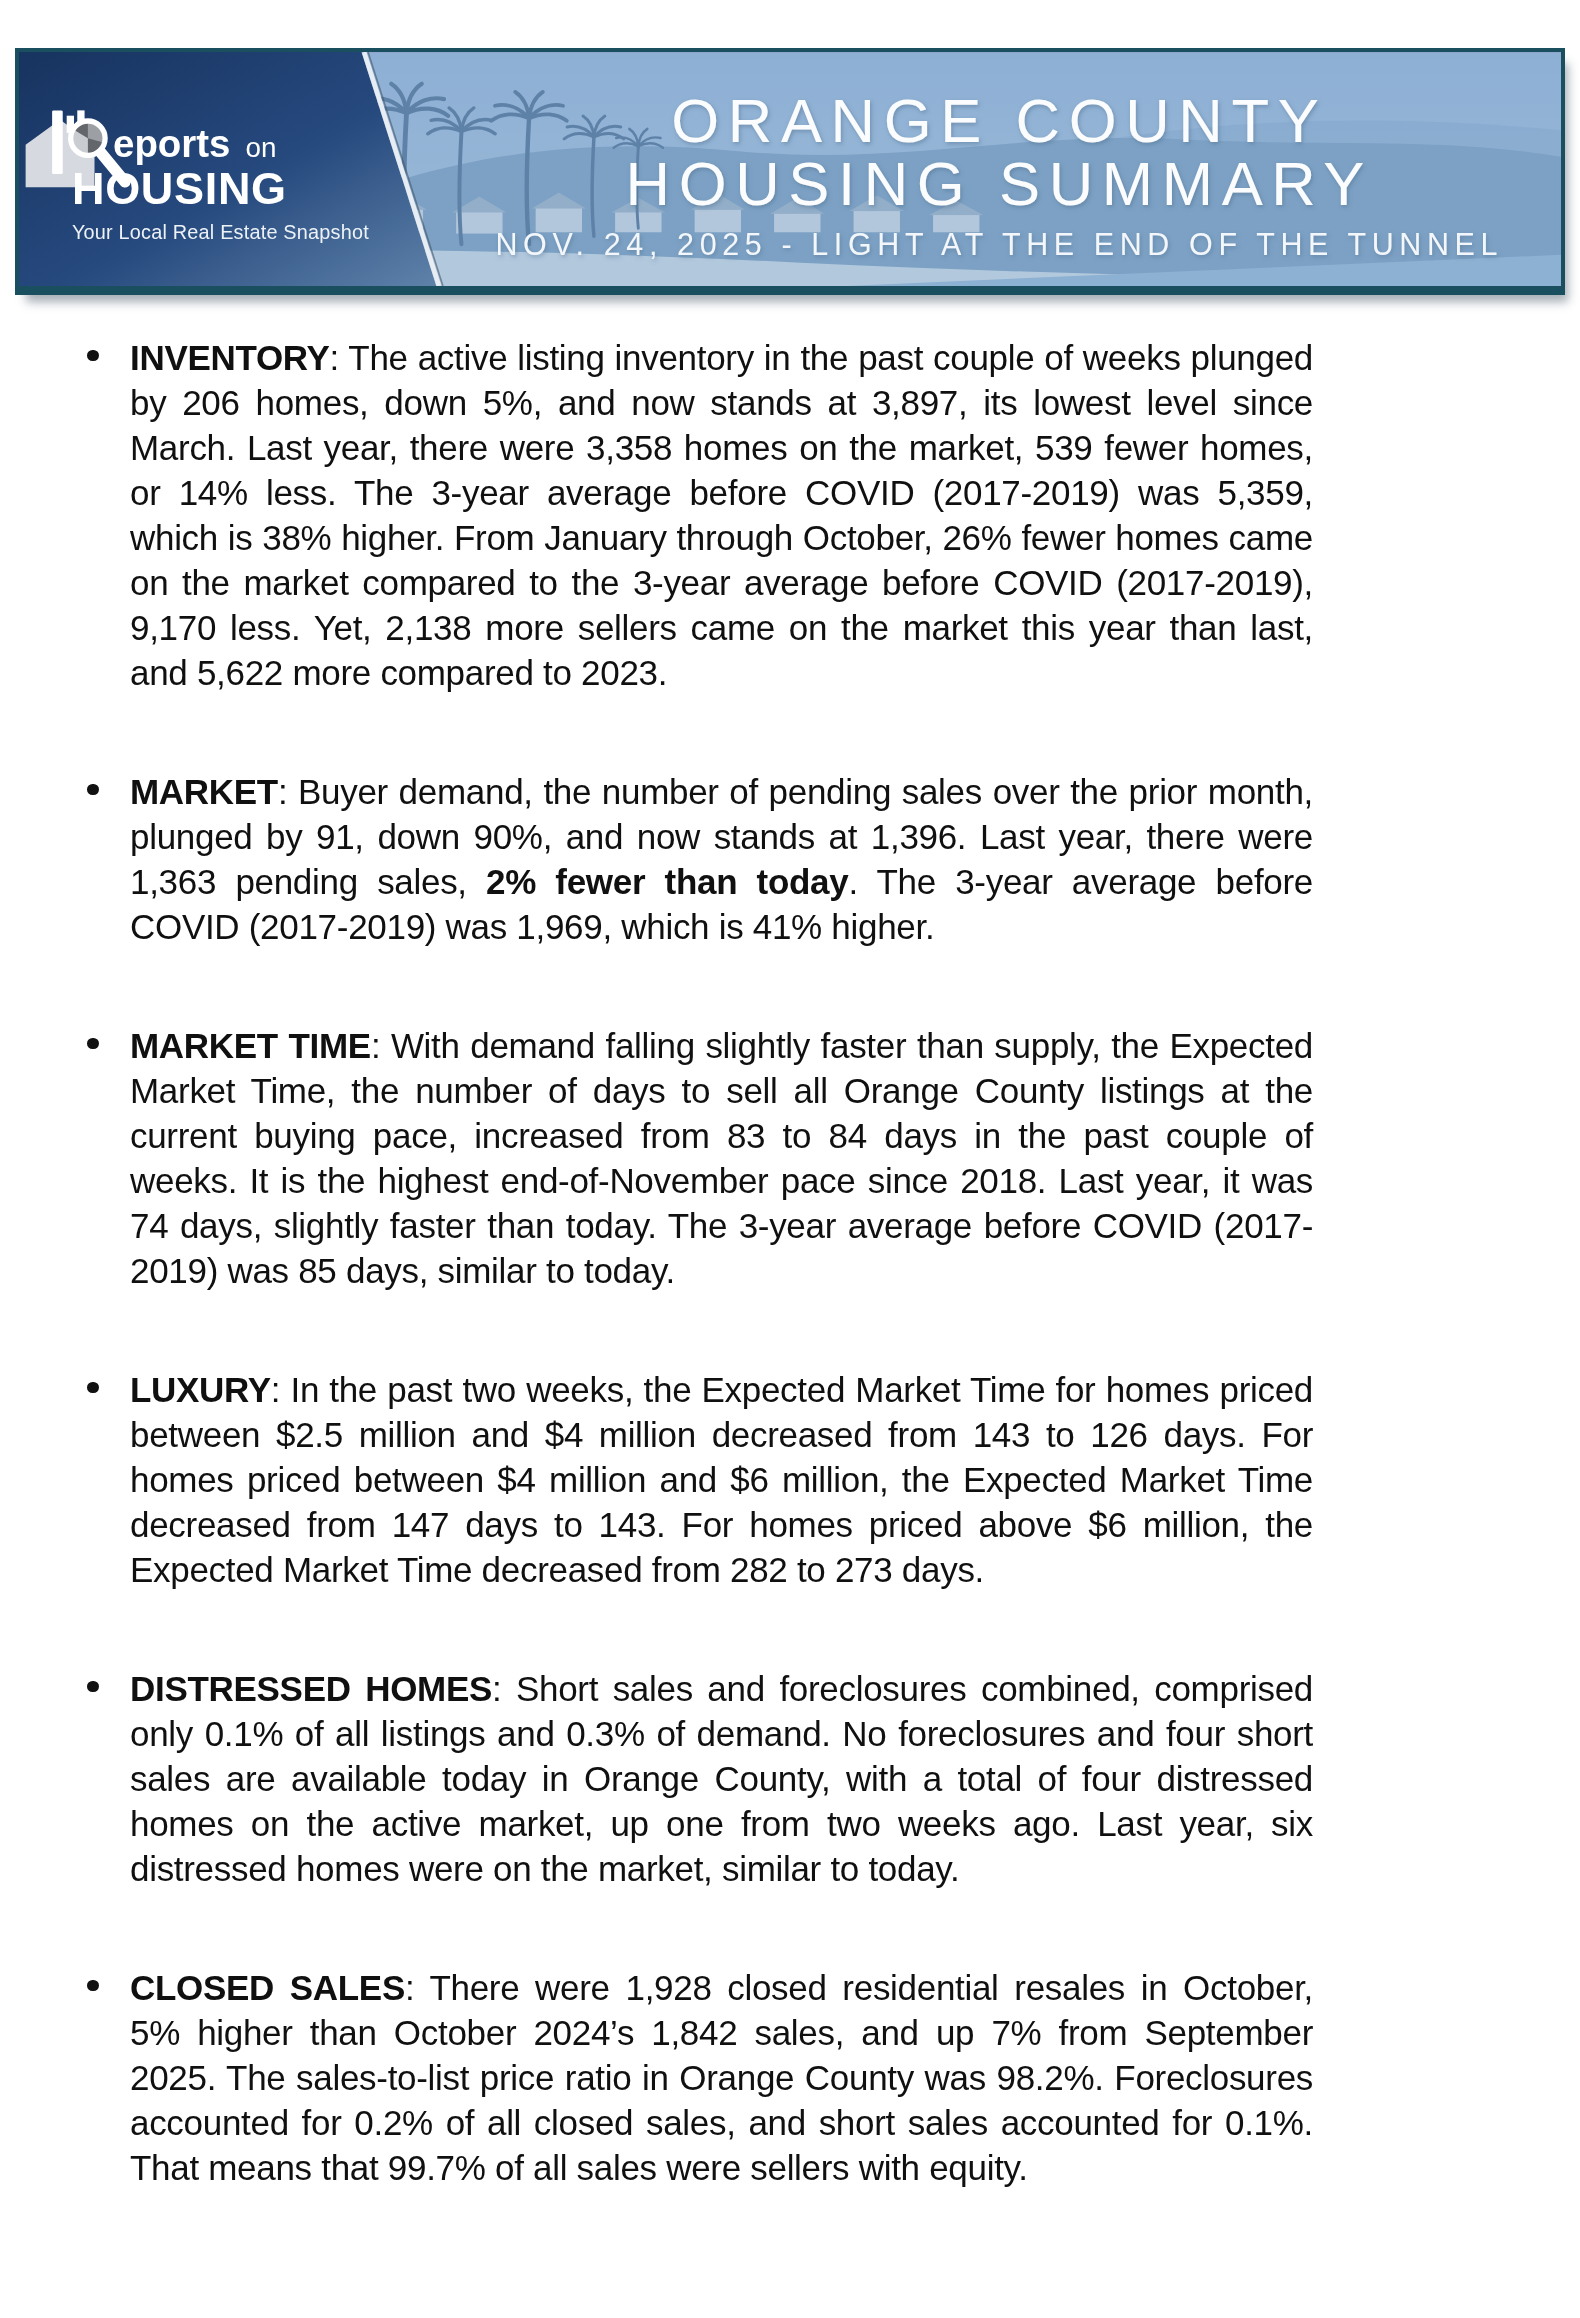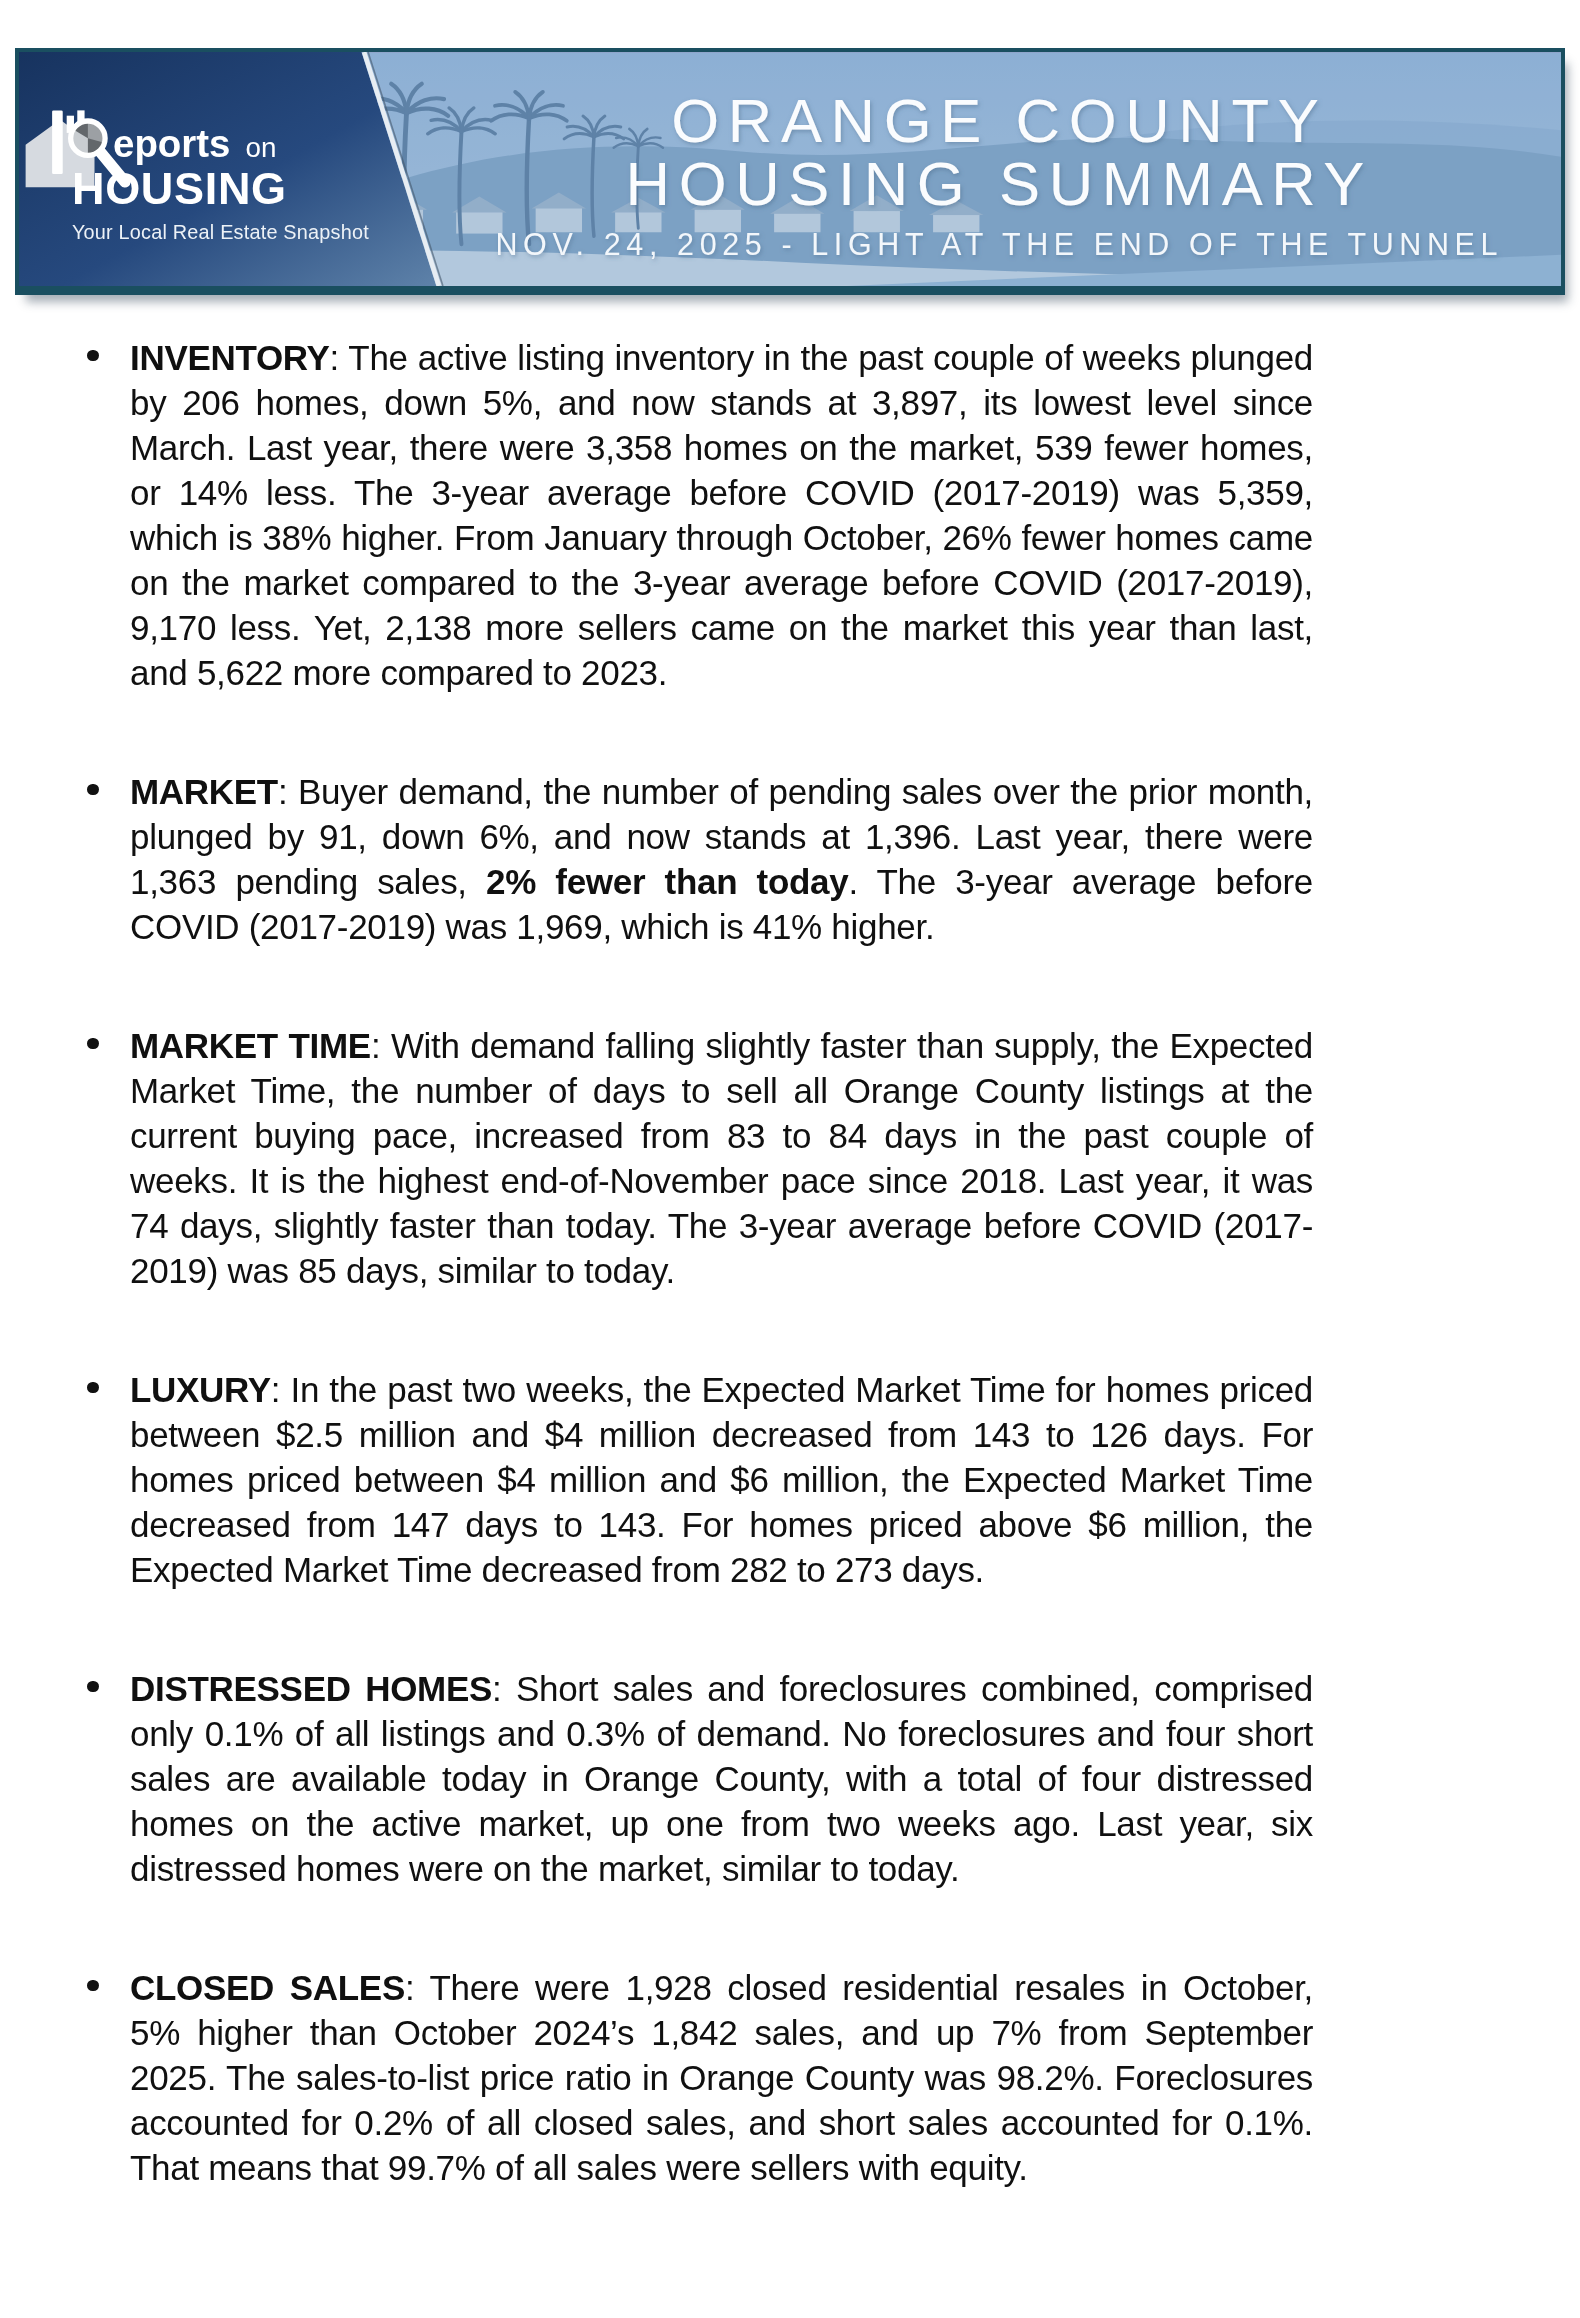--- a/index.html
+++ b/index.html
@@ -147,21 +147,21 @@
   </svg>
 </header>
 
 <ul class="summary">
   <li class="section">
     <span class="bullet"></span>
     <p class="para"><b class="lead">INVENTORY</b><span class="txt">: The active listing inventory in the past couple of weeks plunged by 206 homes, down 5%, and now stands at 3,897, its lowest level since March. Last year, there were 3,358 homes on the market, 539 fewer homes, or 14% less. The 3-year average before COVID (2017-2019) was 5,359, which is 38% higher. From January through October, 26% fewer homes came on the market compared to the 3-year average before COVID (2017-2019), 9,170 less. Yet, 2,138 more sellers came on the market this year than last, and 5,622 more compared to 2023.</span><b class="inline-bold"></b><span class="txt"></span></p>
   </li>
   <li class="section">
     <span class="bullet"></span>
-    <p class="para"><b class="lead">MARKET</b><span class="txt">: Buyer demand, the number of pending sales over the prior month, plunged by 91, down 6%, and now stands at 1,396. Last year, there were 1,363 pending sales, </span><b class="inline-bold">2% fewer than today</b><span class="txt">. The 3-year average before COVID (2017-2019) was 1,969, which is 41% higher.</span></p>
+    <p class="para"><b class="lead">MARKET</b><span class="txt">: Buyer demand, the number of pending sales over the prior month, plunged by 91, down 90%, and now stands at 1,396. Last year, there were 1,363 pending sales, </span><b class="inline-bold">2% fewer than today</b><span class="txt">. The 3-year average before COVID (2017-2019) was 1,969, which is 41% higher.</span></p>
   </li>
   <li class="section">
     <span class="bullet"></span>
     <p class="para"><b class="lead">MARKET TIME</b><span class="txt">: With demand falling slightly faster than supply, the Expected Market Time, the number of days to sell all Orange County listings at the current buying pace, increased from 83 to 84 days in the past couple of weeks. It is the highest end-of-November pace since 2018. Last year, it was 74 days, slightly faster than today. The 3-year average before COVID (2017-2019) was 85 days, similar to today.</span><b class="inline-bold"></b><span class="txt"></span></p>
   </li>
   <li class="section">
     <span class="bullet"></span>
     <p class="para"><b class="lead">LUXURY</b><span class="txt">: In the past two weeks, the Expected Market Time for homes priced between $2.5 million and $4 million decreased from 143 to 126 days. For homes priced between $4 million and $6 million, the Expected Market Time decreased from 147 days to 143. For homes priced above $6 million, the Expected Market Time decreased from 282 to 273 days.</span><b class="inline-bold"></b><span class="txt"></span></p>
   </li>
   <li class="section">

